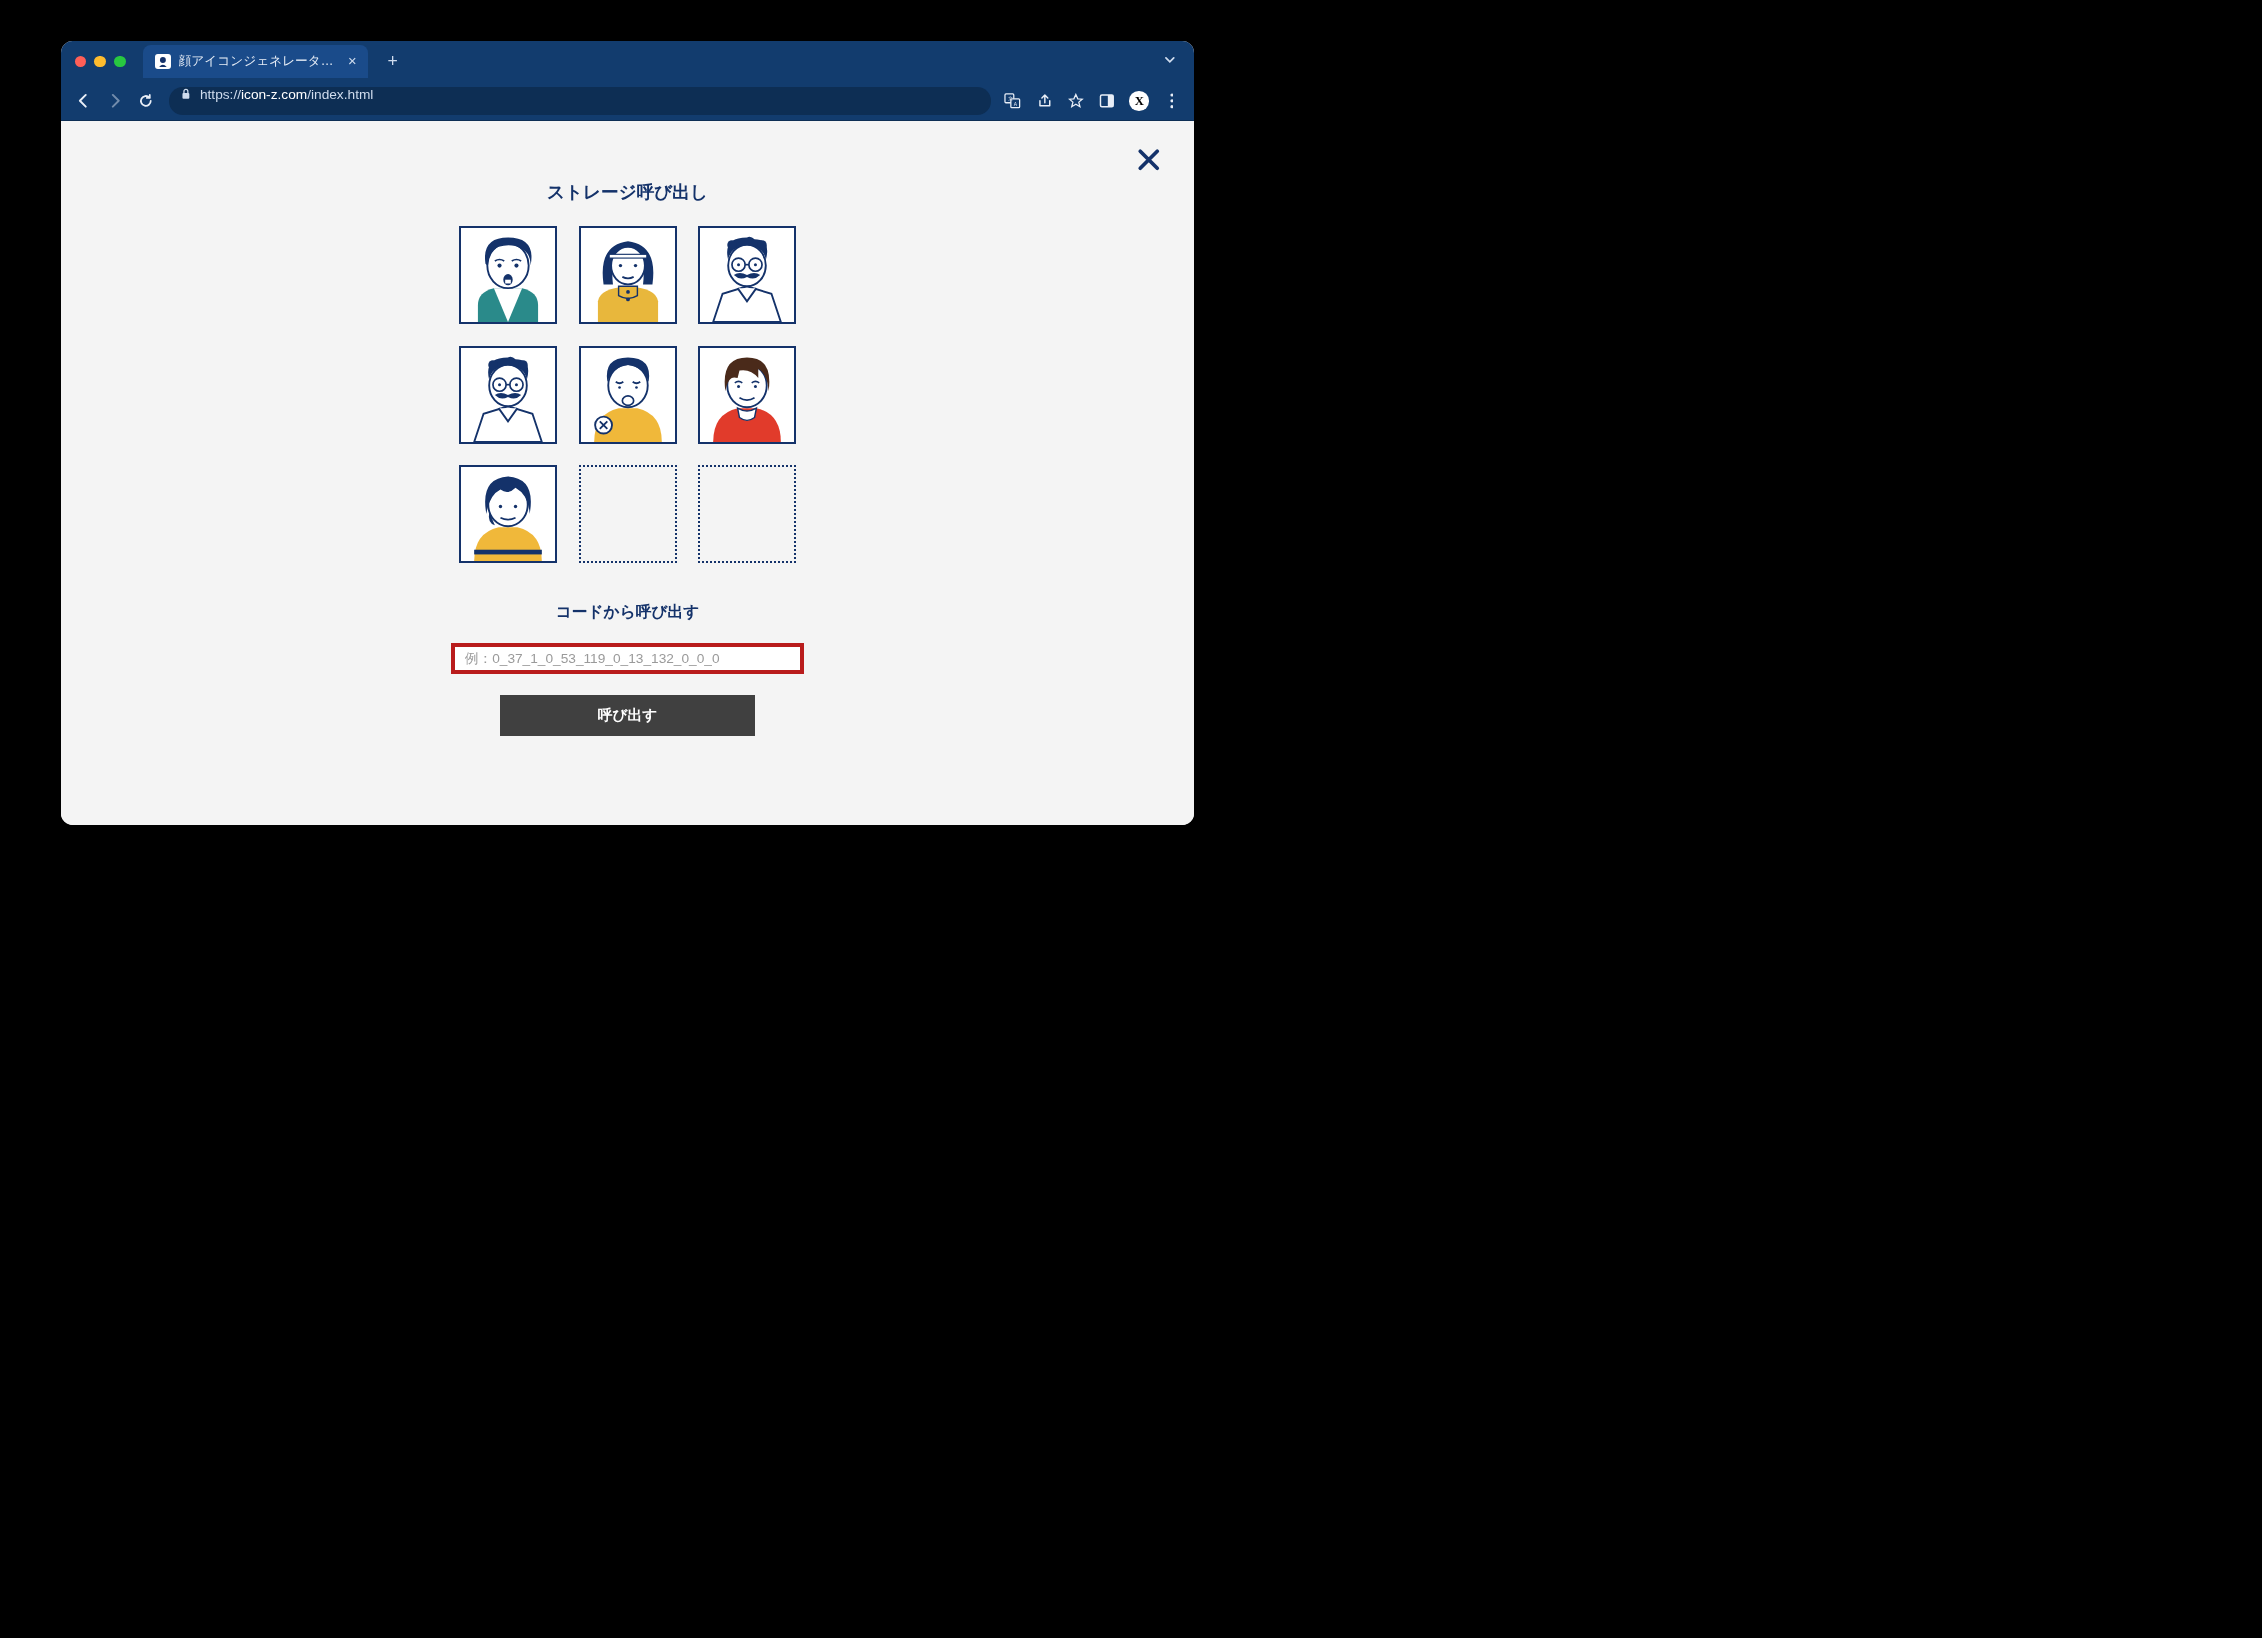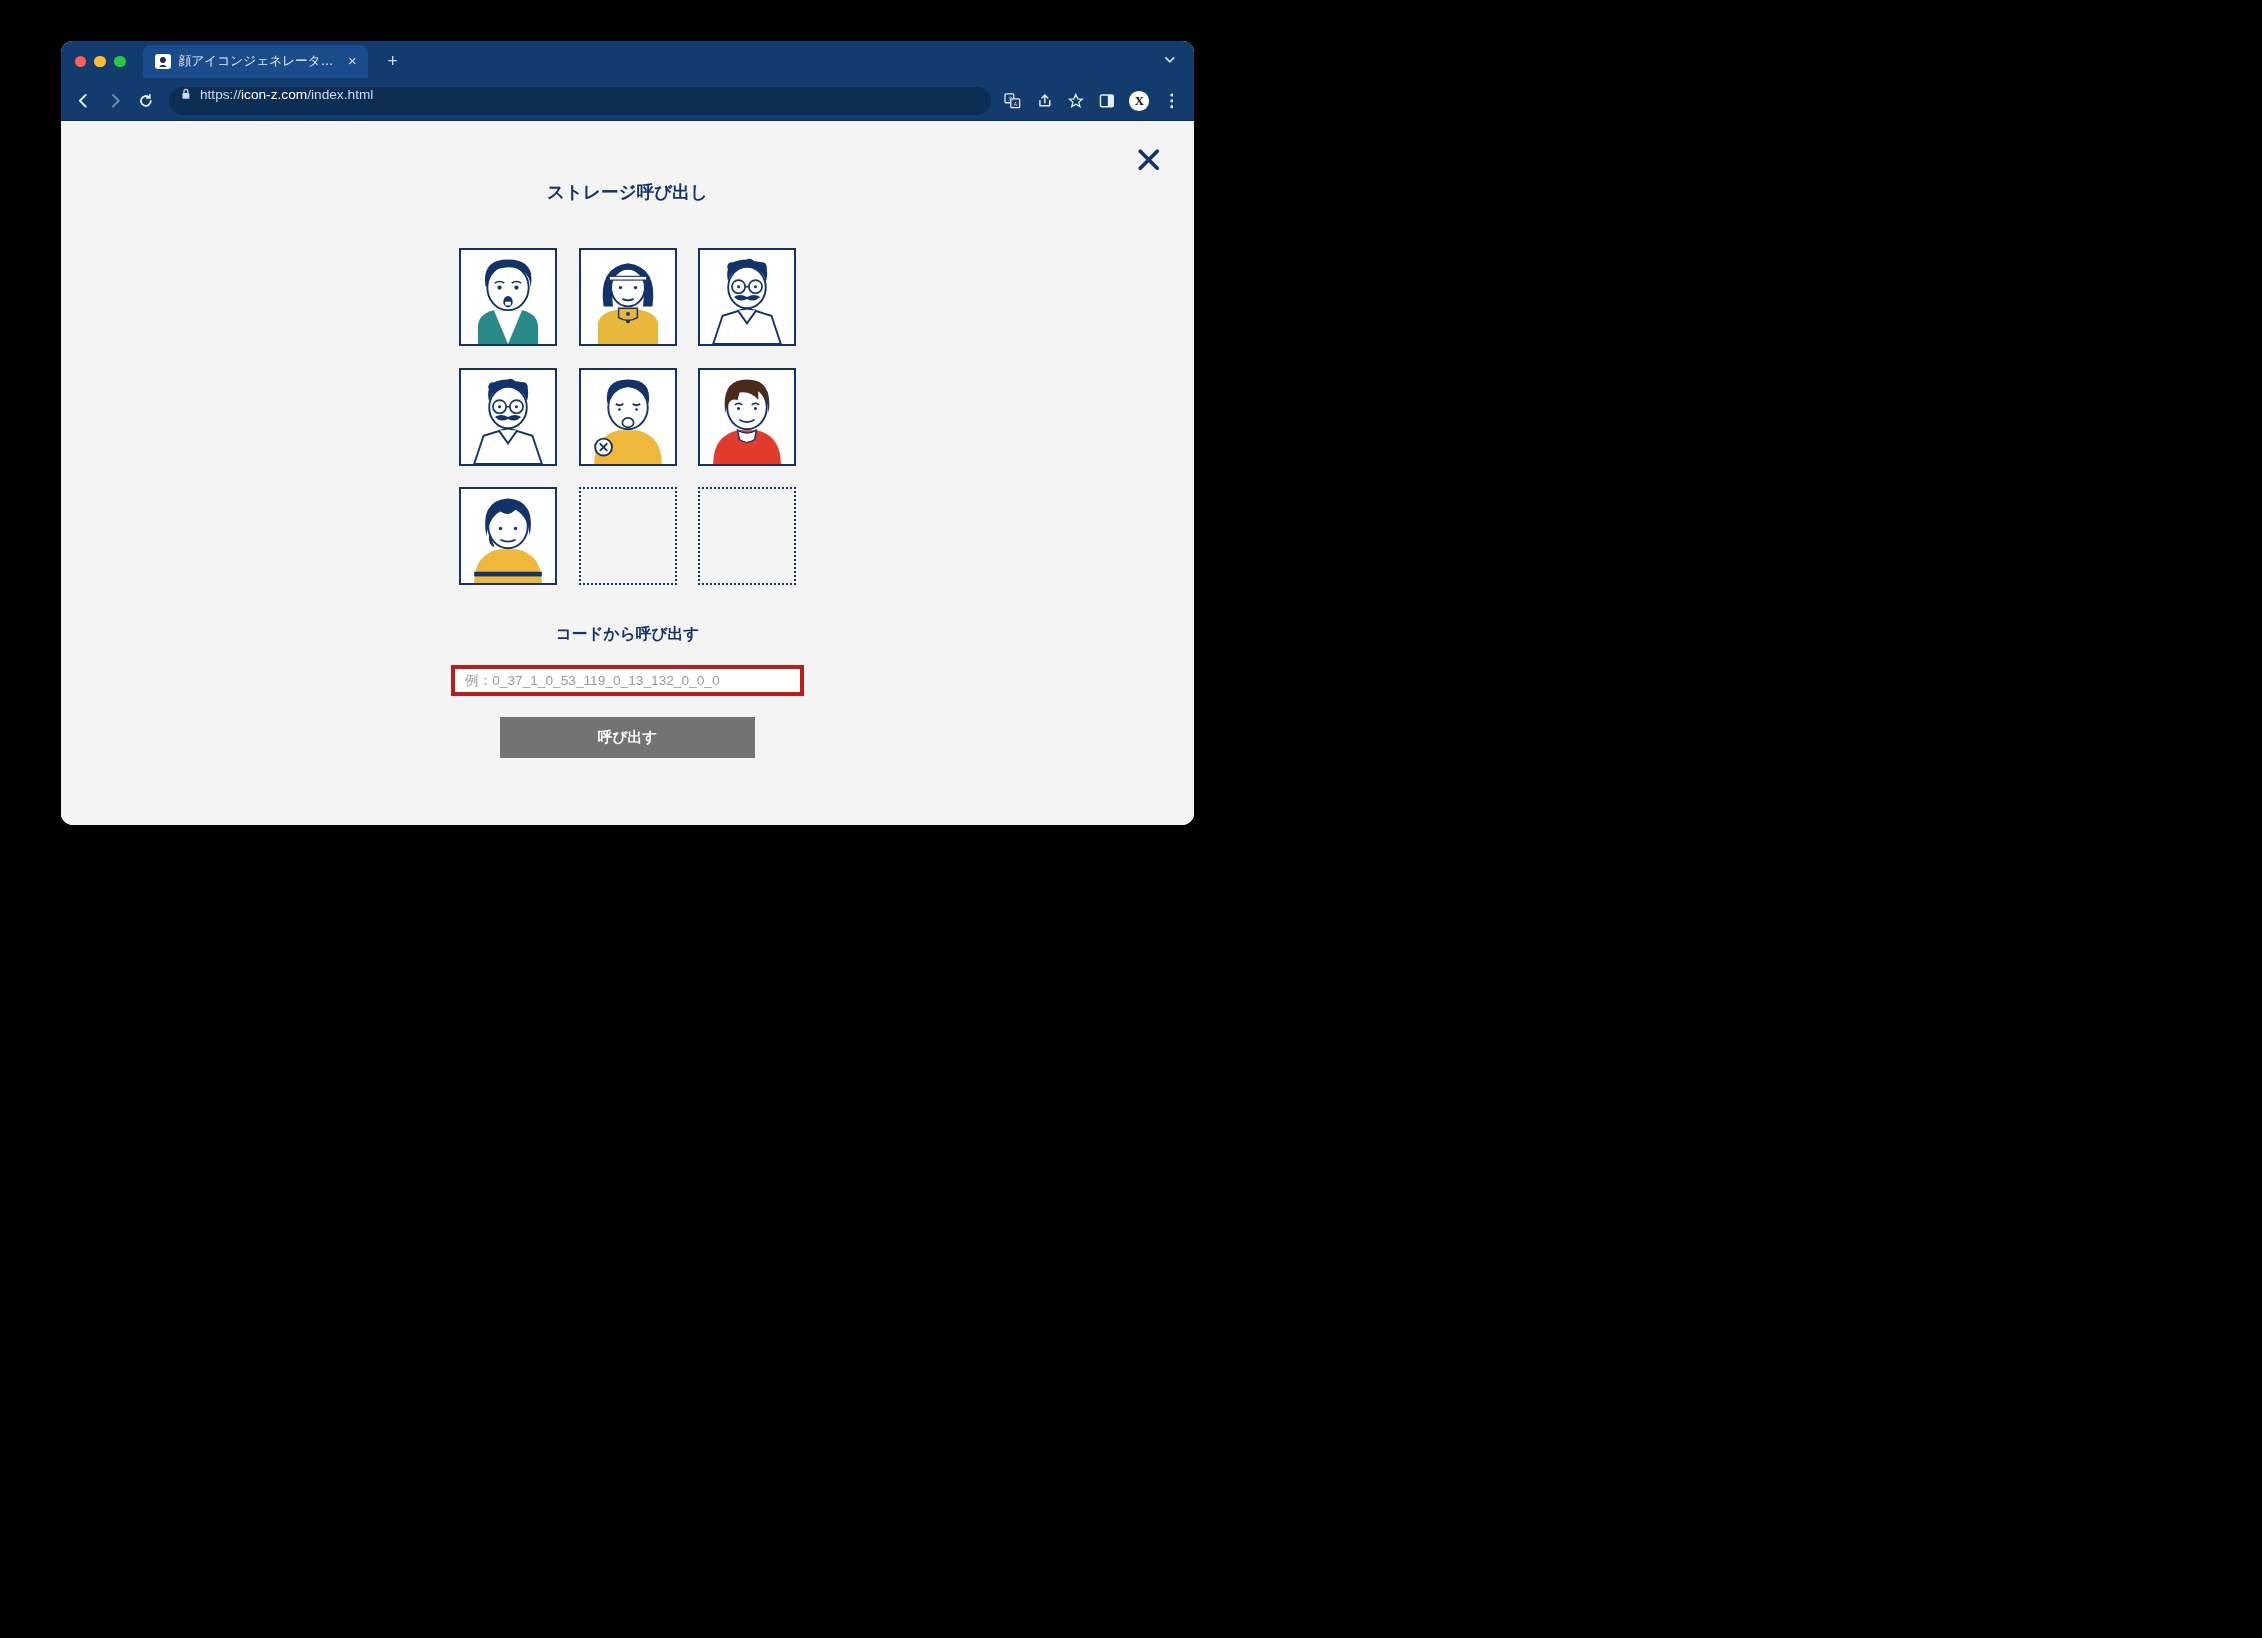--- a/index.html
+++ b/index.html
@@ -101,21 +101,21 @@
   .close-modal svg { width: 25.5px; height: 25.5px; }
   .panel {
     width: 100%;
     padding-top: 59px;
     display: flex; flex-direction: column; align-items: center;
   }
   .panel h2 {
     color: #14326a;
     font-size: 17.6px;
     font-weight: 700;
-    margin-bottom: 44px;
+    margin-bottom: 22px;
   }
   .grid {
     display: grid;
     grid-template-columns: repeat(3, 98px);
     grid-auto-rows: 98px;
     gap: 21.6px;
   }
   .slot {
     width: 98px; height: 98px;
     border: 2px solid #14326a;
@@ -143,21 +143,21 @@
     border: 4px solid #b91c1c;
     background: #fff;
     padding: 0 9.8px;
     font-size: 13.7px;
     color: #333;
   }
   .code-input::placeholder { color: #9a9a9a; }
   .call-btn {
     margin-top: 21.6px;
     width: 255px; height: 41px;
-    background: #737373;
+    background: #404040;
     color: #fff;
     border: none;
     font-size: 14.7px;
     font-weight: 700;
     cursor: pointer;
   }
 </style>
 </head>
 <body>
 

